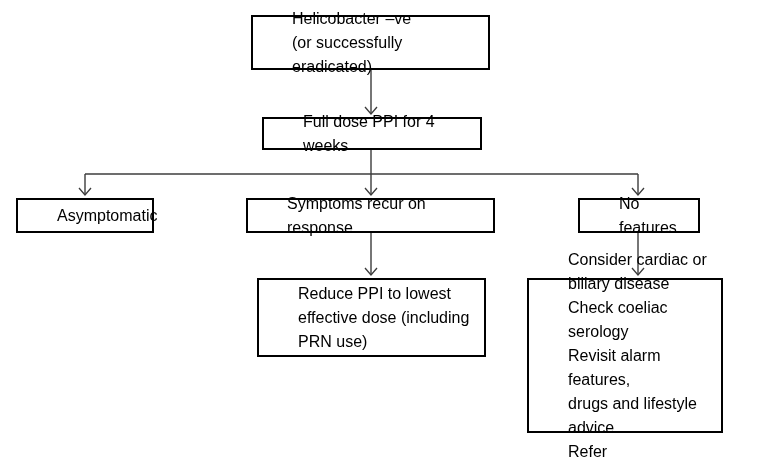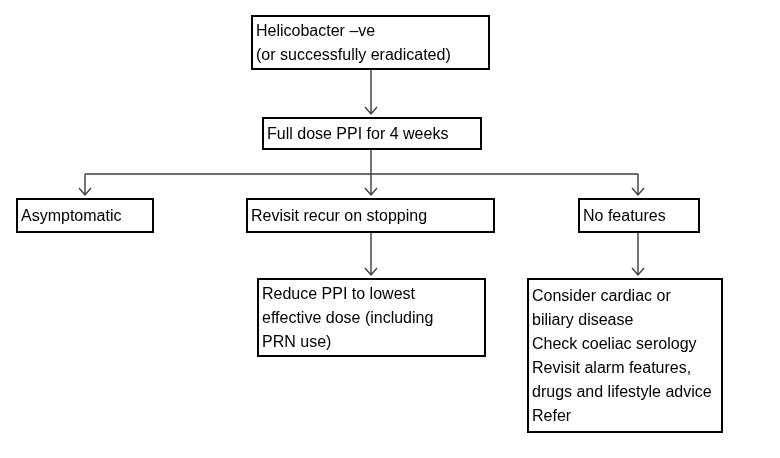--- a/index.html
+++ b/index.html
@@ -37,20 +37,21 @@
     display: flex;
     align-items: center;
   }
   .node-text {
     white-space: pre-line;
     font-size: 16px;
     line-height: 24px;
     padding-left: 3px;
     padding-right: 4px;
     color: #000000;
+    margin-left: 36px;
   }
   
   #n-helicobacter { left: 251px; top: 15px;  width: 239px; height: 55px; }
   #n-fulldose     { left: 262px; top: 117px; width: 220px; height: 33px; }
   #n-asymptomatic { left: 16px;  top: 198px; width: 138px; height: 35px; align-items: center; }
   #n-symptoms     { left: 246px; top: 198px; width: 249px; height: 35px; }
   #n-noresponse   { left: 578px; top: 198px; width: 122px; height: 35px; }
   #n-reduce       { left: 257px; top: 278px; width: 229px; height: 79px; }
   #n-consider     { left: 527px; top: 278px; width: 196px; height: 155px; }
 </style>
@@ -83,21 +84,21 @@
 
   <div class="node" id="n-fulldose">
     <div class="node-text">Full dose PPI for 4 weeks</div>
   </div>
 
   <div class="node" id="n-asymptomatic">
     <div class="node-text">Asymptomatic</div>
   </div>
 
   <div class="node" id="n-symptoms">
-    <div class="node-text">Revisit recur on stopping</div>
+    <div class="node-text">Symptoms recur on response</div>
   </div>
 
   <div class="node" id="n-noresponse">
     <div class="node-text">No features</div>
   </div>
 
   <div class="node" id="n-reduce">
     <div class="node-text">Reduce PPI to lowest
 effective dose (including
 PRN use)</div>

